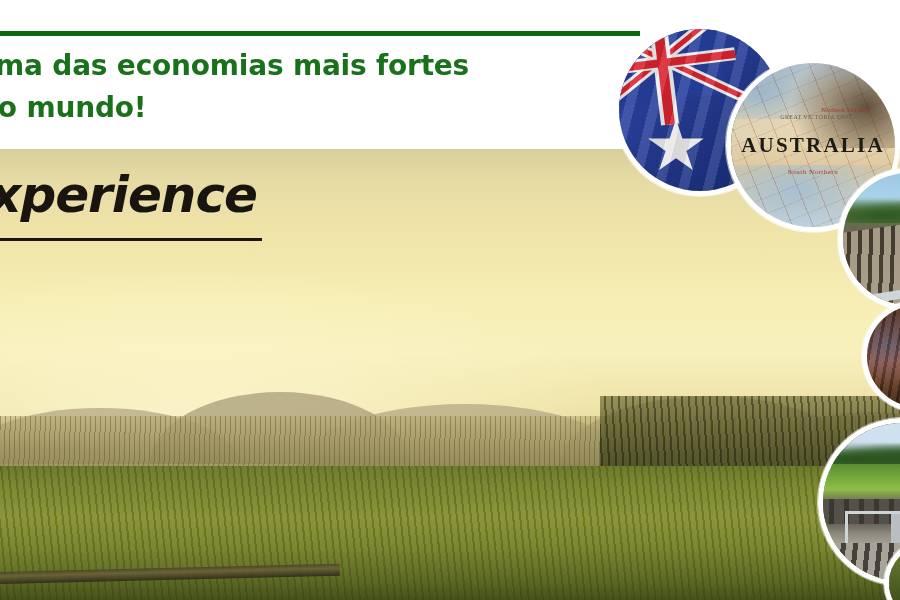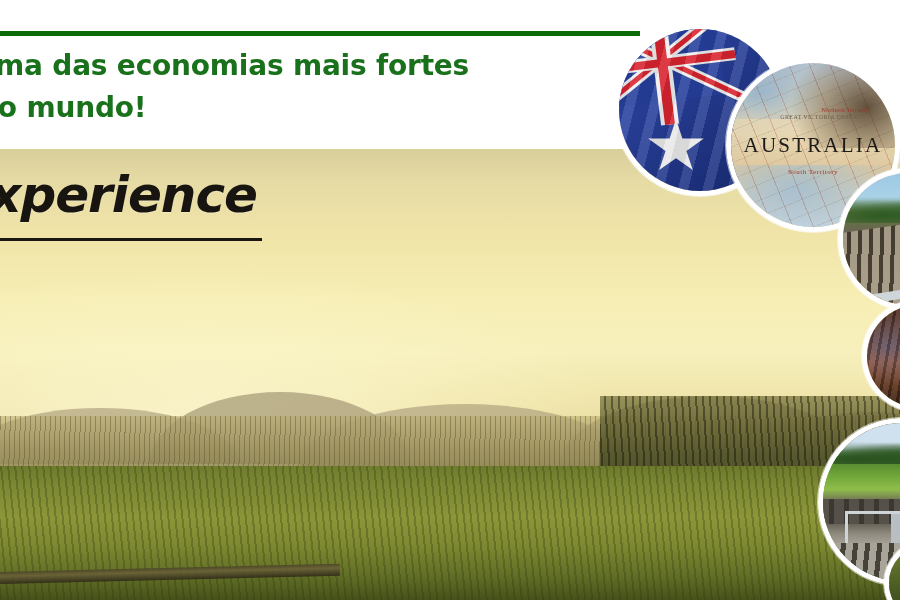--- a/index.html
+++ b/index.html
@@ -314,21 +314,21 @@
       repeating-linear-gradient(68deg, rgba(150,60,40,.26) 0px, rgba(150,60,40,.26) 1px, rgba(0,0,0,0) 1px, rgba(0,0,0,0) 19px),
       repeating-linear-gradient(-22deg, rgba(120,110,80,.16) 0px, rgba(120,110,80,.16) 1px, rgba(0,0,0,0) 1px, rgba(0,0,0,0) 15px);
   }
   .map-label {
     position:absolute; left:0; right:0; top:50%; transform:translateY(-50%);
     text-align:center;
     font-family:"Liberation Serif", serif;
     font-size:21px;
     letter-spacing:2.2px;
     color:#1d1b16;
-    font-weight:400;
+    font-weight:700;
   }
   .map-sub {
     position:absolute; left:50%; top:64%;
     font-family:"Liberation Serif", serif;
     font-size:7px; color:#9e3b2c; letter-spacing:.5px;
     transform:translateX(-50%);
   }
   .map-sub2{
     position:absolute; left:30%; top:31%;
     font-family:"Liberation Serif", serif;
@@ -507,21 +507,21 @@
   <div class="circle" id="c-map">
     <div class="c-inner">
       <div class="map-bg"></div>
       <div class="map-ocean-tl"></div>
       <div class="map-ocean-b"></div>
       <div class="map-lines"></div>
       <div class="map-dark-tr"></div>
       <div class="map-sub2">GREAT VICTORIA DESERT</div>
       <div class="map-sub3">Northern Territory</div>
       <div class="map-label">AUSTRALIA</div>
-      <div class="map-sub">South Territory</div>
+      <div class="map-sub">South Northern</div>
     </div>
   </div>
 
   <div class="circle" id="c-rail">
     <div class="c-inner">
       <div class="rail-bg"></div>
       <div class="rail-trees"></div>
       <div class="rail-deck"></div>
       <div class="rail-rail"></div>
     </div>

